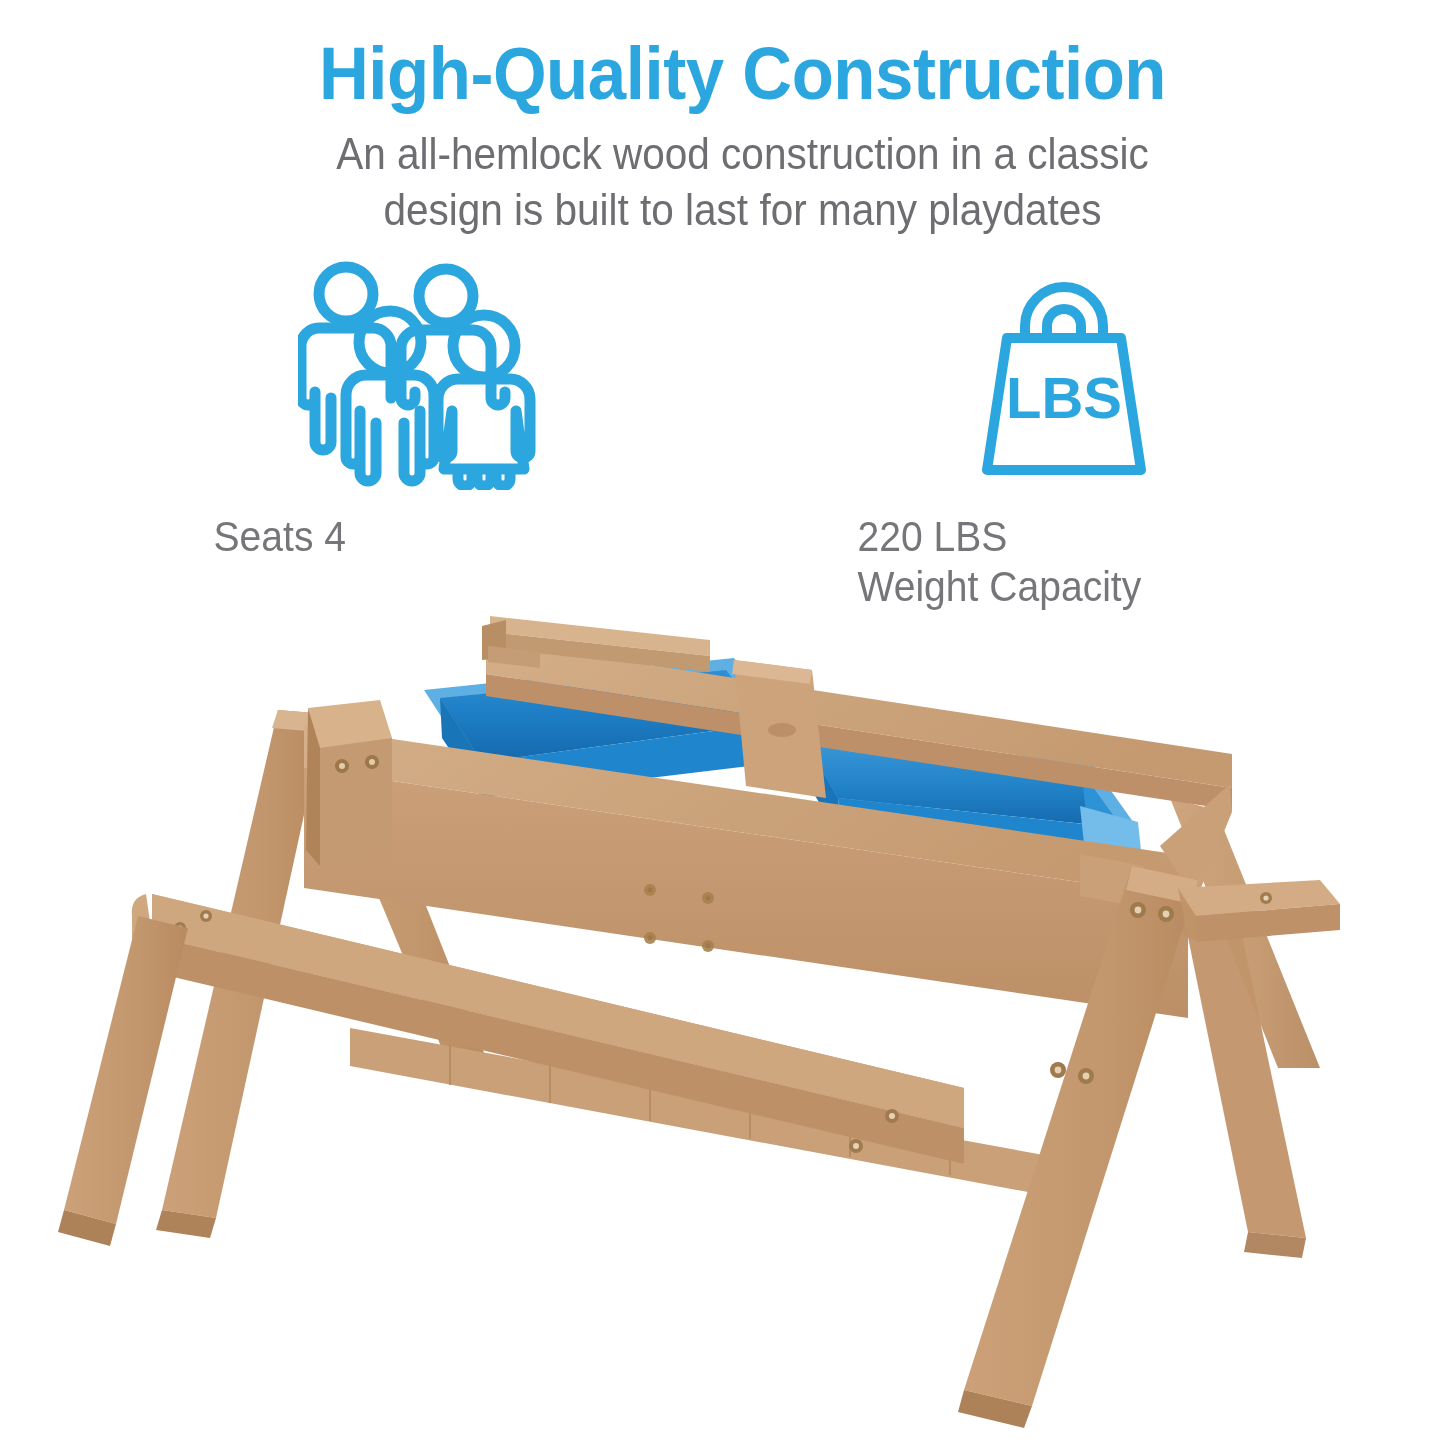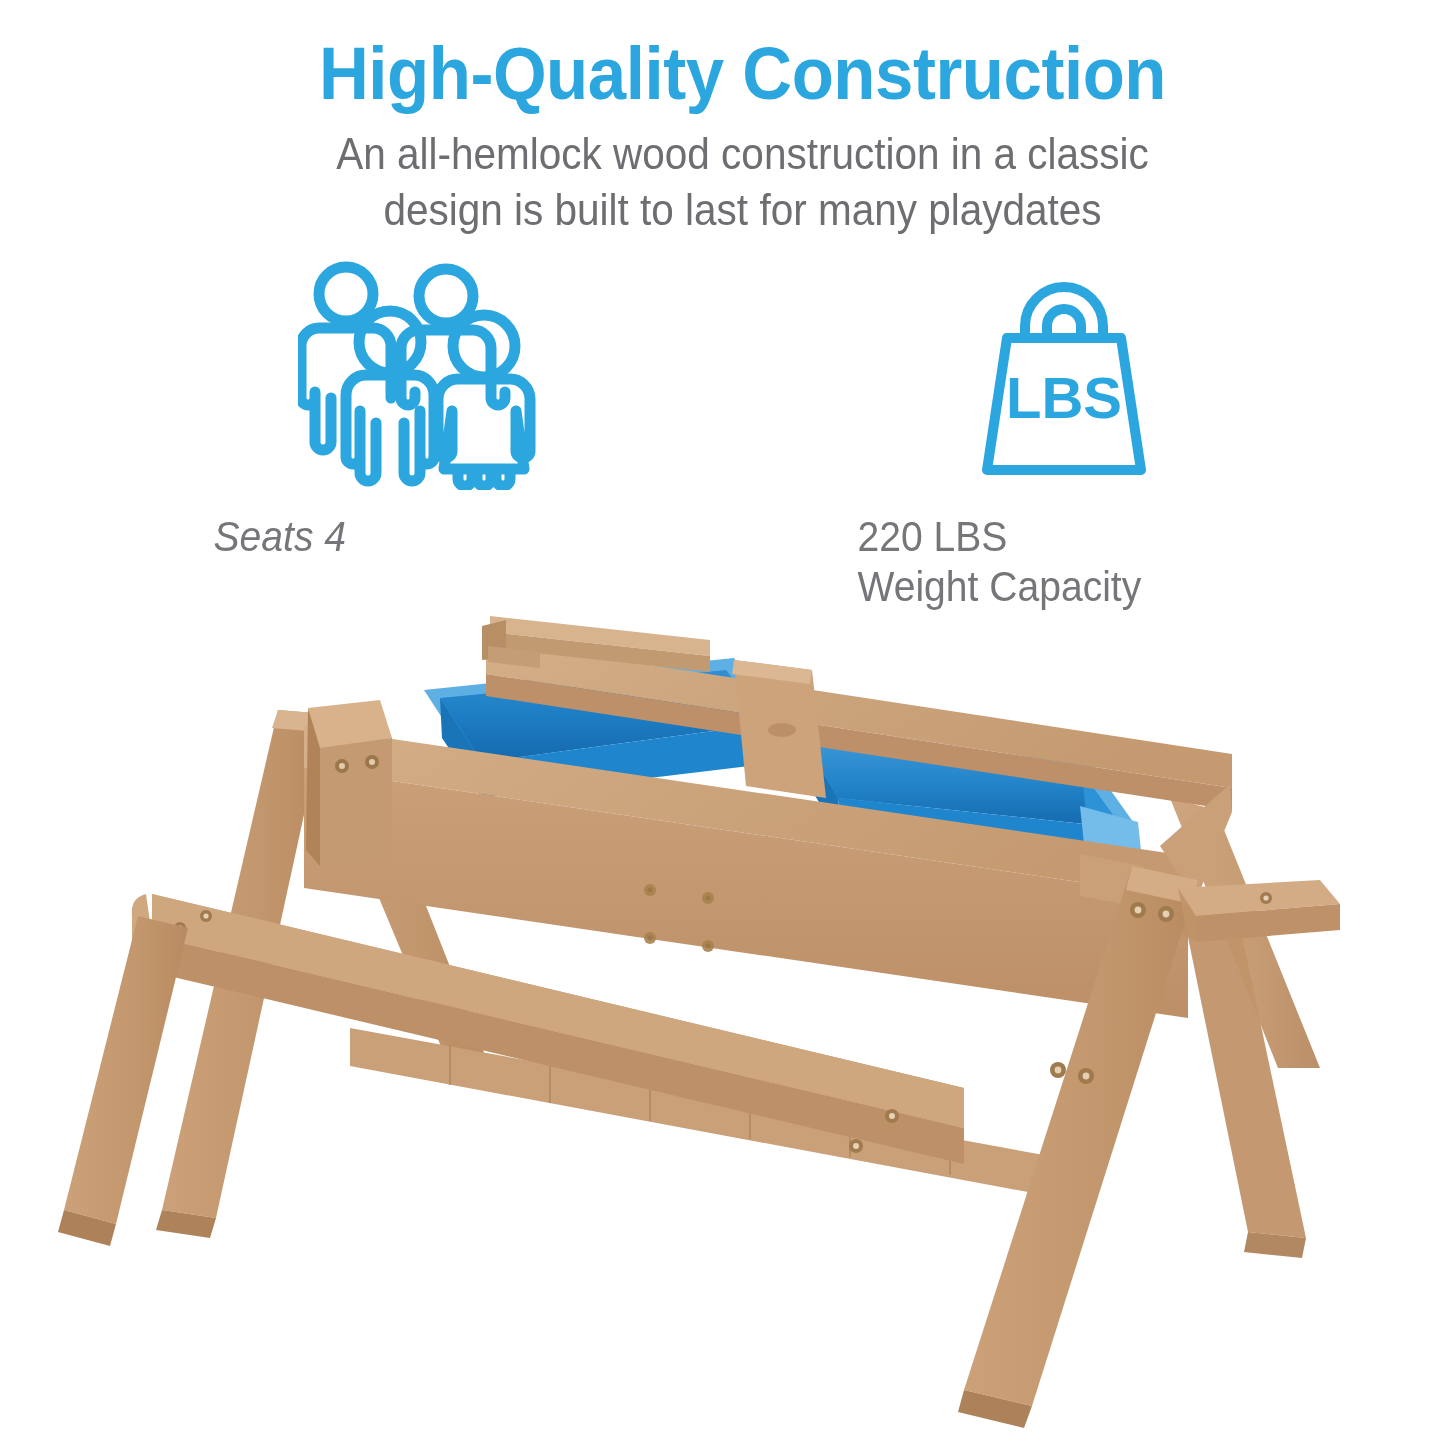--- a/index.html
+++ b/index.html
@@ -47,21 +47,21 @@
     color: #6E6E72;
     transform: scaleX(0.90);
     transform-origin: 50% 0%;
   }
 
   
   .feature {
     position: absolute;
     text-align: left;
   }
-  .feature.left  { left: 178px;  top: 258px; width: 444px; font-style: italic; }
+  .feature.left  { left: 178px;  top: 258px; width: 444px; }
   .feature.right { left: 822px;  top: 258px; width: 444px; }
 
   .feature-icon {
     height: 232px;
     display: flex;
     align-items: flex-end;
     justify-content: center;
   }
   .feature .caption {
     margin-top: 22px;

